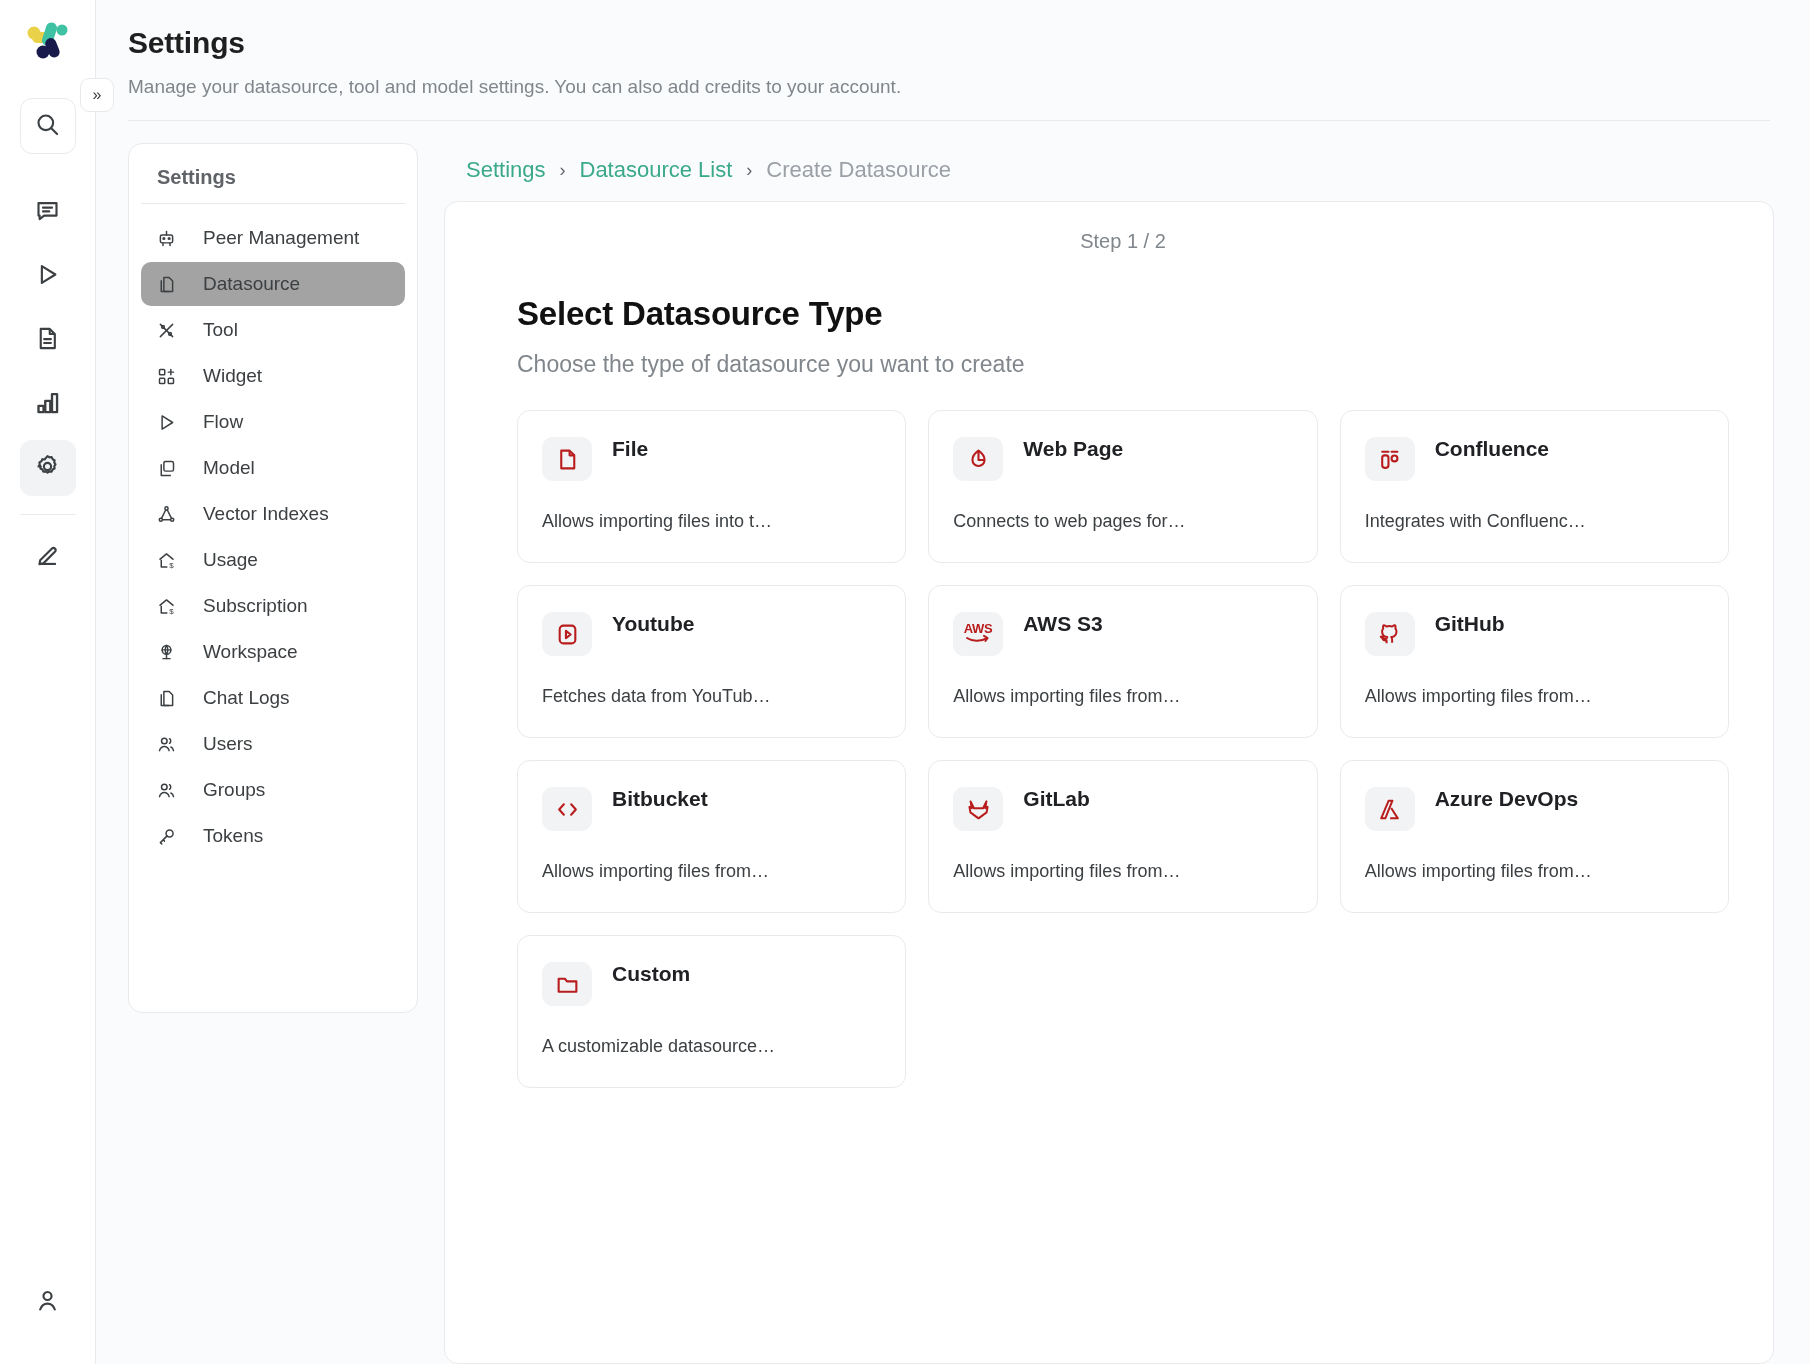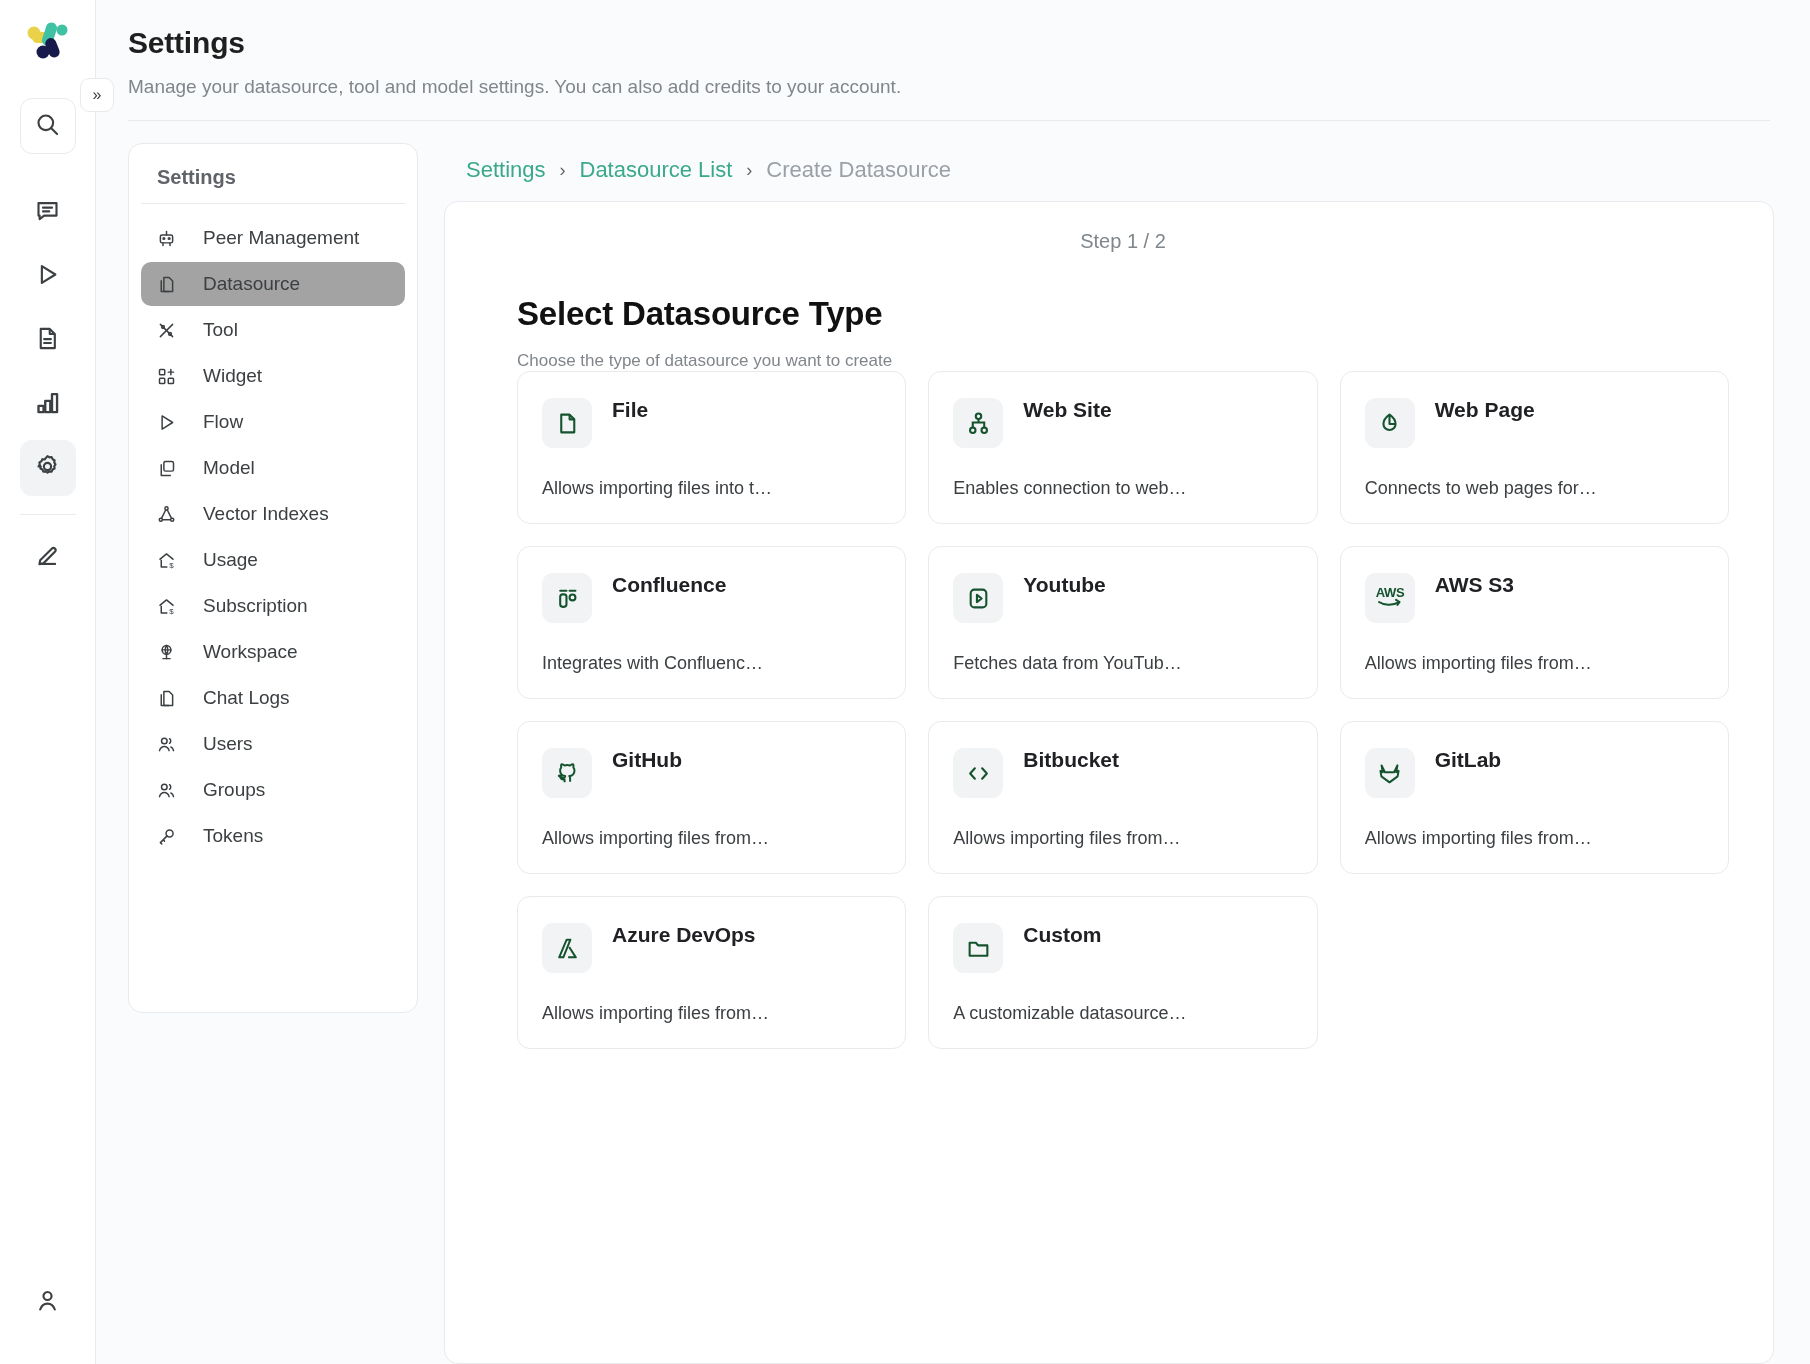--- a/index.html
+++ b/index.html
@@ -143,44 +143,45 @@
     margin-bottom: 42px;
   }
   .sec-title {
     font-size: 33px;
     font-weight: 700;
     color: #111111;
     margin-bottom: 18px;
     letter-spacing: -0.2px;
   }
   .sec-sub {
-    font-size: 17px;
+    font-size: 23px;
     color: #80868b;
+    margin-bottom: 32px;
   }
 
   .grid {
     display: grid;
     grid-template-columns: repeat(3, 1fr);
     gap: 22px 22px;
   }
   .ds-card {
     border: 1px solid #e8eaed;
     border-radius: 13px;
     padding: 26px 24px 24px 24px;
     background: #fff;
     cursor: pointer;
     min-height: 153px;
   }
   .ds-top { display: flex; gap: 20px; }
   .ds-badge {
-    width: 50px; height: 50px;
+    width: 50px; height: 44px;
     border-radius: 11px;
     background: #f1f3f4;
     display: flex; align-items: center; justify-content: center;
-    color: #14532d;
+    color: #b91c1c;
     flex: none;
   }
   .ds-name { font-size: 21px; font-weight: 700; color: #202124; }
   .ds-desc {
     margin-top: 30px;
     font-size: 18px;
     color: #3c4043;
     white-space: nowrap;
     overflow: hidden;
     text-overflow: ellipsis;
@@ -485,34 +486,20 @@
                   <svg width="25" height="25" viewBox="0 0 24 24" fill="none" stroke="currentColor" stroke-width="2" stroke-linejoin="round">
                       <path d="M6 3.5h8l4.5 4.5v12.5H6z"></path>
                       <path d="M14 3.5V8h4.5"></path>
                     </svg>
                 </div>
                 <div class="ds-name">File</div>
               </div>
               <div class="ds-desc">Allows importing files into t…</div>
             </div>
 
-            <div class="ds-card">
-              <div class="ds-top">
-                <div class="ds-badge">
-                  <svg width="25" height="25" viewBox="0 0 24 24" fill="none" stroke="currentColor" stroke-width="2" stroke-linecap="round">
-                      <circle cx="12" cy="5" r="2.6"></circle>
-                      <circle cx="6.5" cy="18.5" r="2.6"></circle>
-                      <circle cx="17.5" cy="18.5" r="2.6"></circle>
-                      <path d="M12 7.6v3.4M6.5 15.9V11h11v4.9"></path>
-                    </svg>
-                </div>
-                <div class="ds-name">Web Site</div>
-              </div>
-              <div class="ds-desc">Enables connection to web…</div>
-            </div>
 
             <div class="ds-card">
               <div class="ds-top">
                 <div class="ds-badge">
                   <svg width="25" height="25" viewBox="0 0 24 24" fill="none" stroke="currentColor" stroke-width="2" stroke-linejoin="round">
                       <path d="M12 3.5c4 2.8 5.8 5.6 5.8 9A5.8 5.8 0 0 1 6.2 12.5c0-3.4 1.8-6.2 5.8-9z"></path>
                       <path d="M12 3.5v9h5.8"></path>
                     </svg>
                 </div>
                 <div class="ds-name">Web Page</div>

